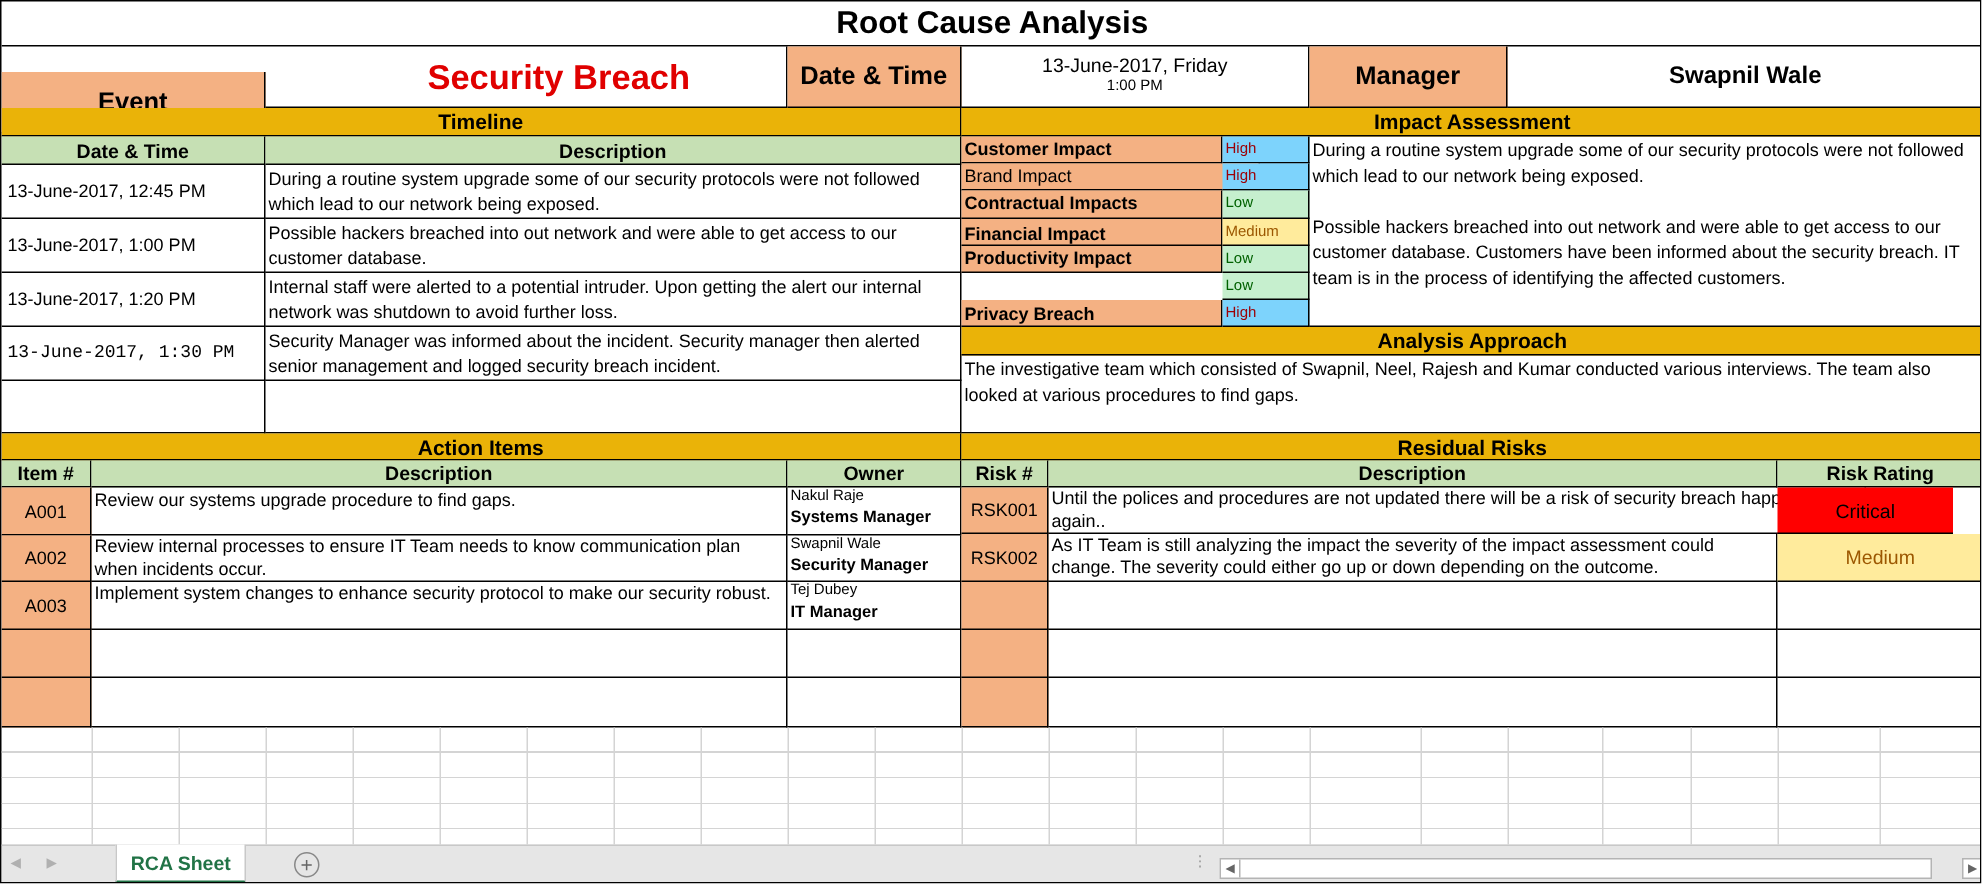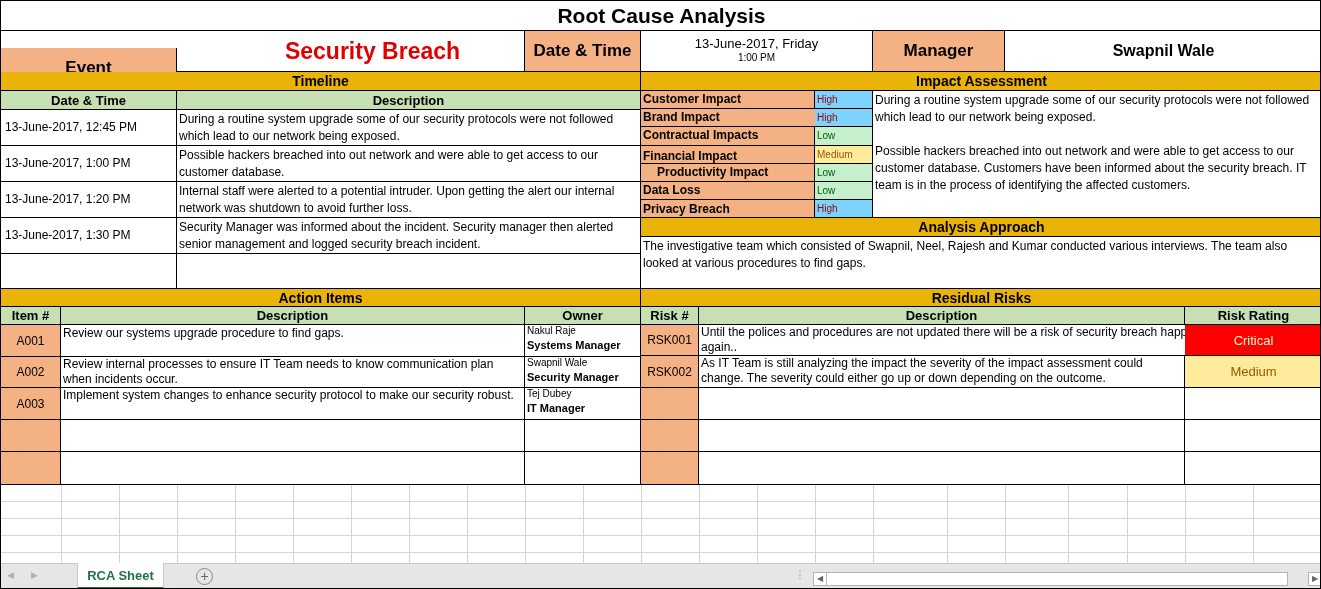--- a/index.html
+++ b/index.html
@@ -58,38 +58,37 @@
   <div class="cell center green sec-hdr" style="left:0;top:71px;width:640px;height:19px;">Timeline</div>
   <div class="cell center lgreen col-hdr" style="left:0;top:90px;width:176px;height:19px;">Date &amp; Time</div>
   <div class="cell center lgreen col-hdr" style="left:176px;top:90px;width:464px;height:19px;">Description</div>
 
   <div class="cell txt" style="left:0;top:109px;width:176px;height:36px;display:flex;align-items:center;padding-left:4px;">13-June-2017,   12:45 PM</div>
   <div class="cell txt" style="left:176px;top:109px;width:464px;height:36px;">During a routine system upgrade some of our security protocols were not followed which lead to our network being exposed.</div>
   <div class="cell txt" style="left:0;top:145px;width:176px;height:36px;display:flex;align-items:center;padding-left:4px;">13-June-2017,   1:00 PM</div>
   <div class="cell txt" style="left:176px;top:145px;width:464px;height:36px;">Possible hackers breached into out network and were able to get access to our customer database.</div>
   <div class="cell txt" style="left:0;top:181px;width:176px;height:36px;display:flex;align-items:center;padding-left:4px;">13-June-2017,   1:20 PM</div>
   <div class="cell txt" style="left:176px;top:181px;width:464px;height:36px;">Internal staff were alerted to a potential intruder. Upon getting the alert our internal network was shutdown to avoid further loss.</div>
-  <div class="cell txt" style="left:0;top:217px;width:176px;height:36px;display:flex;align-items:center;padding-left:4px;">13-June-2017,   1:30 PM</div>
+  <div class="cell txt" style="left:0;top:217px;width:176px;height:36px;display:flex;align-items:center;padding-left:4px;font-family:Liberation Mono, monospace;">13-June-2017,   1:30 PM</div>
   <div class="cell txt" style="left:176px;top:217px;width:464px;height:36px;">Security Manager was informed about the incident. Security manager then alerted senior management and logged security breach incident.</div>
   <div class="cell txt" style="left:0;top:253px;width:176px;height:35px;"></div>
   <div class="cell txt" style="left:176px;top:253px;width:464px;height:35px;"></div>
 
   <div class="cell center green sec-hdr" style="left:640px;top:71px;width:681px;height:19px;border-right:none;">Impact Assessment</div>
 
   <div class="cell orange" style="left:640px;top:90px;width:174px;height:18px;font-size:12px;font-weight:bold;padding:1px 2px;">Customer Impact</div>
   <div class="cell pink" style="left:814px;top:90px;width:58px;height:18px;font-size:10px;padding:3px 2px;">High</div>
-  <div class="cell orange" style="left:640px;top:108px;width:199px;height:18px;font-size:12px;font-weight:bold;padding:1px 2px;">Brand Impact</div>
+  <div class="cell orange" style="left:640px;top:108px;width:199px;height:18px;font-size:12px;font-weight:normal;padding:1px 2px;">Brand Impact</div>
   <div class="cell pink" style="left:814px;top:108px;width:58px;height:18px;font-size:10px;padding:3px 2px;">High</div>
   <div class="cell orange" style="left:640px;top:126px;width:174px;height:19px;font-size:12px;font-weight:bold;padding:1px 2px;">Contractual Impacts</div>
   <div class="cell lowc" style="left:814px;top:126px;width:58px;height:19px;font-size:10px;padding:3px 2px;">Low</div>
   <div class="cell orange" style="left:640px;top:145px;width:174px;height:18px;font-size:12px;font-weight:bold;padding:3px 2px 0;">Financial Impact</div>
   <div class="cell medc" style="left:814px;top:145px;width:58px;height:18px;font-size:10px;padding:3px 2px;">Medium</div>
-  <div class="cell orange" style="left:640px;top:163px;width:174px;height:18px;font-size:12px;font-weight:bold;padding:1px 16px;">Productivity Impact</div>
+  <div class="cell orange" style="left:640px;top:163px;width:174px;height:18px;font-size:12px;font-weight:bold;padding:1px 2px;">Productivity Impact</div>
   <div class="cell lowc" style="left:814px;top:163px;width:58px;height:18px;font-size:10px;padding:3px 2px;">Low</div>
-  <div class="cell orange" style="left:640px;top:181px;width:174px;height:18px;font-size:12px;font-weight:bold;padding:1px 2px;">Data Loss</div>
   <div class="cell lowc" style="left:814px;top:181px;width:58px;height:18px;font-size:10px;padding:3px 2px;">Low</div>
   <div class="cell orange" style="left:640px;top:199px;width:174px;height:18px;font-size:12px;font-weight:bold;padding:2px 2px 0;">Privacy Breach</div>
   <div class="cell pink" style="left:814px;top:199px;width:58px;height:18px;font-size:10px;padding:3px 2px;">High</div>
 
   <div class="cell" style="left:872px;top:90px;width:449px;height:127px;border-right:none;padding:1px 2px;font-size:12px;line-height:17px;">
     <div>During a routine system upgrade some of our security protocols were not followed which lead to our network being exposed.</div>
     <div style="margin-top:17px;">Possible hackers breached into out network and were able to get access to our customer database. Customers have been informed about the security breach. IT team is in the process of identifying the affected customers.</div>
   </div>
 
   <div class="cell center green sec-hdr" style="left:640px;top:217px;width:681px;height:19px;border-right:none;">Analysis Approach</div>
@@ -129,21 +128,21 @@
   <div class="cell" style="left:60px;top:451px;width:464px;height:33px;"></div>
   <div class="cell" style="left:524px;top:451px;width:116px;height:33px;"></div>
 
   <div class="cell center green sec-hdr" style="left:640px;top:288px;width:681px;height:18px;border-right:none;">Residual Risks</div>
   <div class="cell center lgreen col-hdr" style="left:640px;top:306px;width:58px;height:18px;">Risk #</div>
   <div class="cell center lgreen col-hdr" style="left:698px;top:306px;width:486px;height:18px;">Description</div>
   <div class="cell center lgreen col-hdr" style="left:1184px;top:306px;width:137px;height:18px;border-right:none;">Risk Rating</div>
 
   <div class="cell center orange" style="left:640px;top:324px;width:58px;height:31px;font-size:12px;">RSK001</div>
   <div class="cell txt" style="left:698px;top:324px;width:545px;height:31px;padding-top:0;line-height:15px;">Until the polices and procedures are not updated there will be a risk of security breach happening again..</div>
-  <div class="cell center" style="left:1184px;top:324px;width:137px;height:31px;border-right:none;background:#ff0000;color:#fef9c3;font-size:13px;">Critical</div>
+  <div class="cell center" style="left:1184px;top:324px;width:117px;height:31px;border-right:none;background:#ff0000;color:#000000;font-size:13px;">Critical</div>
 
   <div class="cell center orange" style="left:640px;top:355px;width:58px;height:32px;font-size:12px;">RSK002</div>
   <div class="cell txt" style="left:698px;top:355px;width:486px;height:32px;padding-top:0;line-height:15px;">As IT Team is still analyzing the impact the severity of the impact assessment could change. The severity could either go up or down depending on the outcome.</div>
   <div class="cell center medc" style="left:1184px;top:355px;width:137px;height:32px;border-right:none;font-size:13px;">Medium</div>
 
   <div class="cell orange" style="left:640px;top:387px;width:58px;height:32px;"></div>
   <div class="cell" style="left:698px;top:387px;width:486px;height:32px;"></div>
   <div class="cell" style="left:1184px;top:387px;width:137px;height:32px;border-right:none;"></div>
   <div class="cell orange" style="left:640px;top:419px;width:58px;height:32px;"></div>
   <div class="cell" style="left:698px;top:419px;width:486px;height:32px;"></div>

